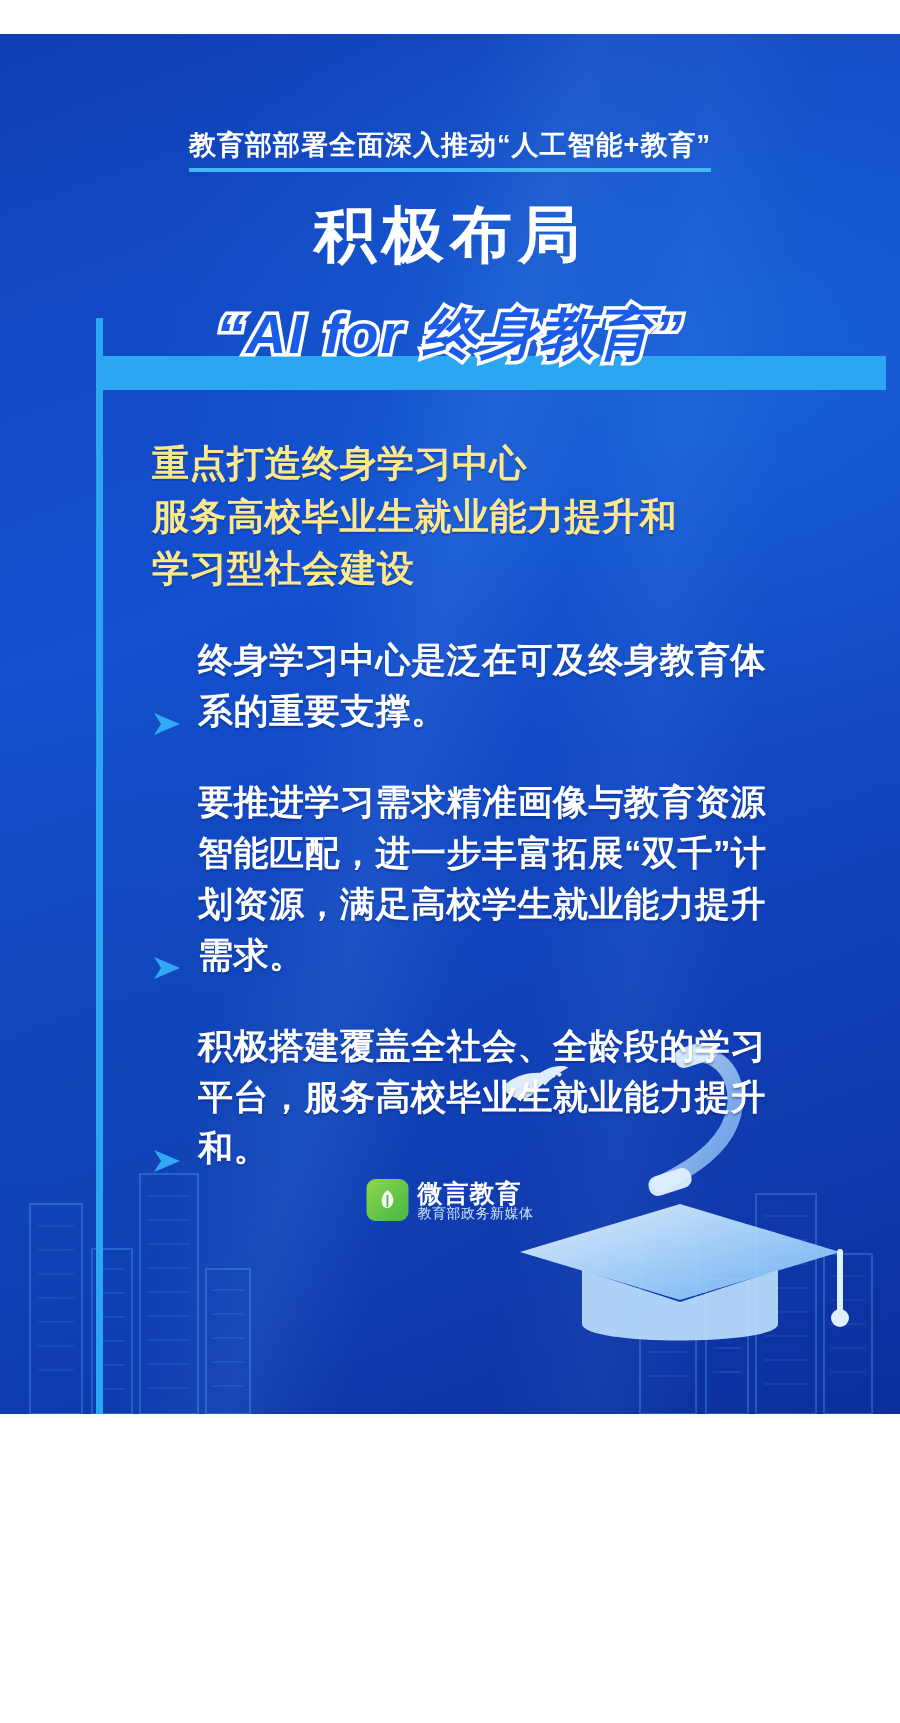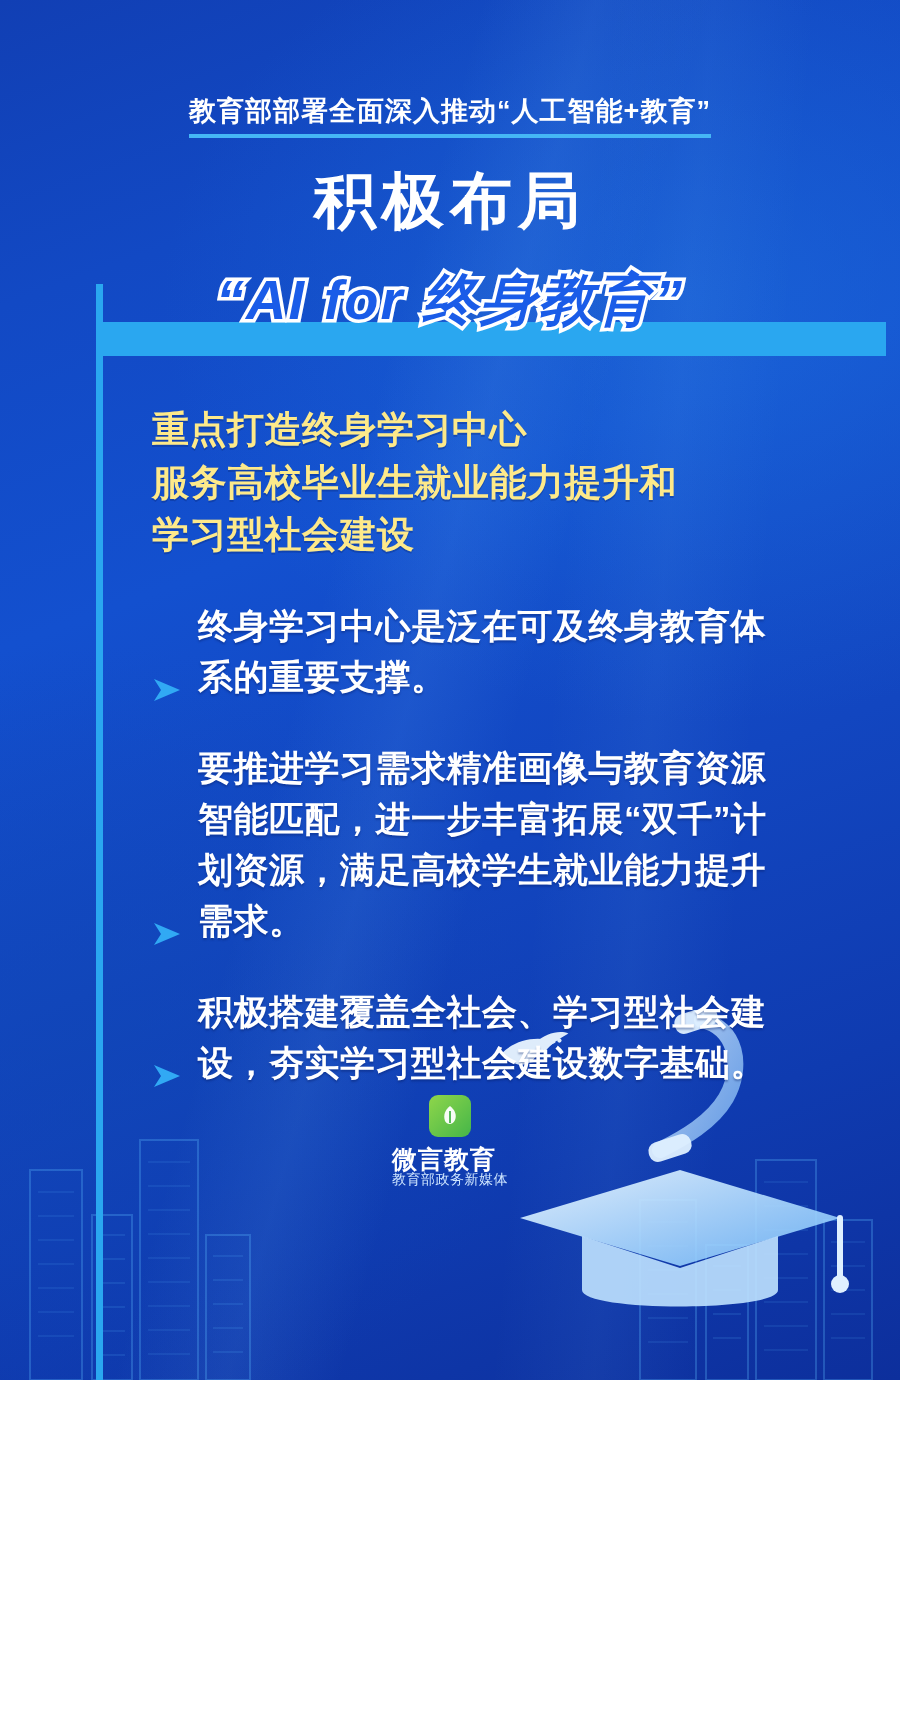--- a/index.html
+++ b/index.html
@@ -9,20 +9,21 @@
     overflow: hidden;
   }
   .poster {
     position: relative;
     width: 900px; height: 1380px;
     background:
       radial-gradient(ellipse 900px 700px at 78% 22%, rgba(30,110,220,0.55) 0%, rgba(30,110,220,0) 60%),
       radial-gradient(ellipse 700px 600px at 10% 75%, rgba(16,70,180,0.55) 0%, rgba(16,70,180,0) 65%),
       linear-gradient(160deg, #113fb4 0%, #1249c4 18%, #1350cf 38%, #1246c0 60%, #0f3bb0 80%, #0d2f9c 100%);
     overflow: hidden;
+    margin-top: 34px;
   }
   
   .sheen {
     position:absolute; inset:0;
     background:
       linear-gradient(105deg, rgba(255,255,255,0.00) 38%, rgba(120,190,255,0.10) 47%, rgba(255,255,255,0.00) 56%),
       linear-gradient(95deg, rgba(255,255,255,0.00) 60%, rgba(120,190,255,0.07) 70%, rgba(255,255,255,0.00) 80%);
     pointer-events:none;
   }
 
@@ -144,21 +145,20 @@
   }
 
   
   .footer-logo {
     position:absolute;
     left:50%; transform:translateX(-50%);
     bottom:193px;
     display:flex;
     align-items:center;
     gap:9px;
-    flex-direction:column;
   }
   .logo-badge {
     width:42px; height:42px;
     border-radius:9px;
     background:linear-gradient(135deg,#8fd64a 0%, #45b649 100%);
     display:flex; align-items:center; justify-content:center;
   }
   .logo-words { line-height:1.05; }
   .logo-title {
     color:#ffffff;
@@ -310,21 +310,21 @@
             </svg>
         </span>
         <span class="bullet-text">要推进学习需求精准画像与教育资源智能匹配，进一步丰富拓展“双千”计划资源，满足高校学生就业能力提升需求。</span>
       </div>
       <div class="bullet">
         <span class="bullet-marker">
           <svg width="30" height="24" viewBox="0 0 30 24">
               <polygon points="2,1 28,12 2,23 9,12" fill="#31a9f4"></polygon>
             </svg>
         </span>
-        <span class="bullet-text">积极搭建覆盖全社会、学习型社会建设，夯实学习型社会建设数字基础。</span>
+        <span class="bullet-text">积极搭建覆盖全社会、全龄段的学习平台，服务高校毕业生就业能力提升和。</span>
       </div>
     </div>
   </div>
 
   <div class="footer-logo">
     <span class="logo-badge">
       <svg width="26" height="26" viewBox="0 0 26 26">
         <path d="M13 3 C8 7, 6 12, 8 18 C10 22, 16 22, 18 17 C20 12, 18 7, 13 3 Z" fill="#ffffff" opacity="0.95"></path>
         <path d="M13 20 L13 8" stroke="#45b649" stroke-width="1.8" fill="none"></path>
       </svg>

